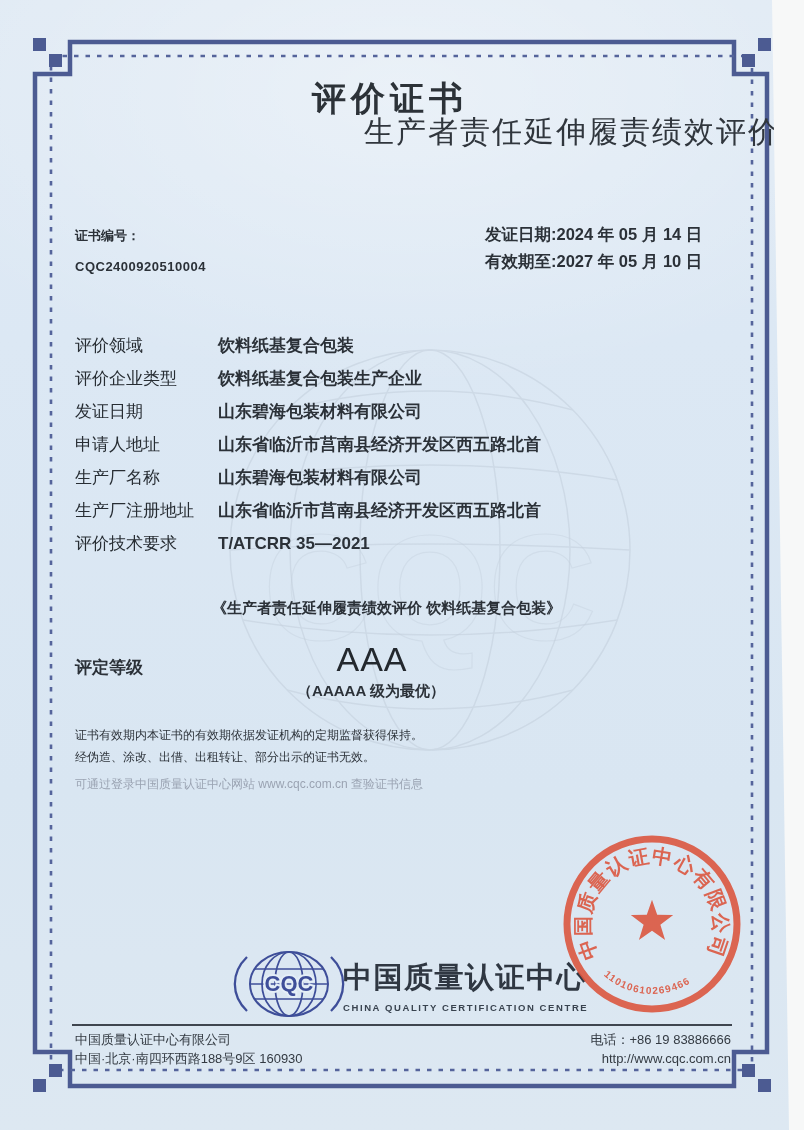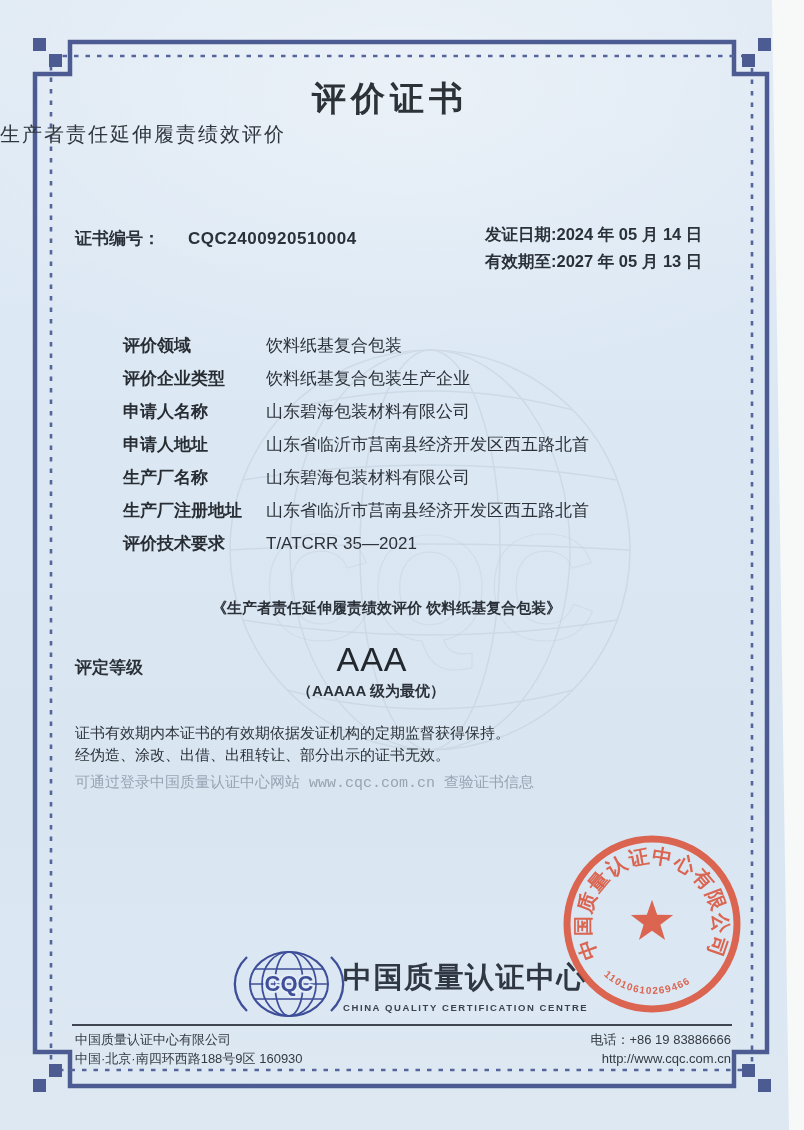--- a/index.html
+++ b/index.html
@@ -14,34 +14,34 @@
   }
   .photo-edge{
     position:absolute;left:0;top:0;width:804px;height:1130px;
     clip-path:polygon(772px 0,804px 0,804px 1130px,789px 1130px);
     background:linear-gradient(90deg,#c6ccd3 0,#eef1f2 6px,#f7f8f8 14px);
     z-index:6;
   }
   svg{position:absolute;overflow:visible;}
   .abs{position:absolute;}
   .page-title{left:0;top:76px;width:780px;text-align:center;font-size:34px;font-weight:700;letter-spacing:5px;color:#2c3238;}
-  .page-subtitle{left:0;top:121px;width:780px;text-align:left;font-size:20px;font-weight:500;letter-spacing:2px;color:#30363d;}
-  .certnum{left:75px;top:227px;font-size:17px;display:flex;gap:28px;align-items:baseline;}
+  .page-subtitle{left:0;top:112px;width:780px;text-align:right;font-size:30px;font-weight:500;letter-spacing:2px;color:#30363d;}
+  .certnum{left:75px;top:227px;font-size:13px;display:flex;gap:14px;align-items:baseline;flex-direction:column;}
   .certnum .lab{font-weight:700;}
   .certnum .val{font-weight:600;letter-spacing:.5px;}
   .dates{left:455px;top:221px;font-size:16.5px;line-height:27px;font-weight:600;margin-left:30px;}
   .fields{left:75px;top:329px;width:620px;}
   .field-row{display:flex;height:33px;align-items:center;font-size:17px;}
-  .f-label{width:143px;font-weight:700;color:#272d33;flex:none;margin-left:48px;}
-  .f-value{font-weight:400;color:#2b3138;white-space:nowrap;}
+  .f-label{width:143px;font-weight:400;color:#272d33;flex:none;}
+  .f-value{font-weight:700;color:#2b3138;white-space:nowrap;}
   .standard-line{left:212px;top:592px;font-size:15px;font-weight:600;height:33px;display:flex;align-items:center;}
   .rating-label{left:75px;top:656px;font-size:17px;font-weight:600;}
   .rating-grade{left:297px;top:640px;width:150px;text-align:center;font-size:34px;font-weight:400;letter-spacing:1px;color:#23282e;}
   .rating-note{left:276px;top:682px;width:190px;text-align:center;font-size:15px;font-weight:700;color:#2b3138;}
-  .notes{left:75px;top:724px;font-size:15px;line-height:22px;font-weight:500;color:#2d333a;font-family:Liberation Mono, monospace;}
+  .notes{left:75px;top:724px;font-size:12px;line-height:22px;font-weight:500;color:#2d333a;}
   .verify{margin-top:5px;color:#9aa3b2;}
   .issuer-text{left:343px;top:958px;}
   .issuer-cn{font-size:29px;font-weight:600;letter-spacing:1.5px;color:#2f3742;}
   .issuer-en{margin-top:4px;font-size:9.5px;font-weight:700;letter-spacing:1.6px;color:#39434f;}
   .footer-sep{left:72px;top:1024px;width:660px;height:2px;background:#3f464f;}
   .footer-left{left:75px;top:1031px;font-size:13px;line-height:18.5px;color:#333a42;font-weight:500;}
   .footer-right{right:73px;top:1031px;font-size:13px;line-height:18.5px;color:#333a42;font-weight:500;text-align:right;}
   .seal-svg{opacity:.9;z-index:5;}
 </style>
 </head>
@@ -80,34 +80,34 @@
 
   <div class="abs page-title">评价证书</div>
   <div class="abs page-subtitle">生产者责任延伸履责绩效评价</div>
 
   <div class="abs certnum">
     <span class="lab">证书编号：</span>
     <span class="val">CQC2400920510004</span>
   </div>
   <div class="abs dates">
     <div><span>发证日期:</span><span>2024 年 05 月 14 日</span></div>
-    <div><span>有效期至:</span><span>2027 年 05 月 13 日</span></div>
+    <div><span>有效期至:</span><span>2027 年 05 月 10 日</span></div>
   </div>
 
   <div class="abs fields">
     <div class="field-row">
       <span class="f-label">评价领域</span>
       <span class="f-value">饮料纸基复合包装</span>
     </div>
     <div class="field-row">
       <span class="f-label">评价企业类型</span>
       <span class="f-value">饮料纸基复合包装生产企业</span>
     </div>
     <div class="field-row">
-      <span class="f-label">申请人名称</span>
+      <span class="f-label">发证日期</span>
       <span class="f-value">山东碧海包装材料有限公司</span>
     </div>
     <div class="field-row">
       <span class="f-label">申请人地址</span>
       <span class="f-value">山东省临沂市莒南县经济开发区西五路北首</span>
     </div>
     <div class="field-row">
       <span class="f-label">生产厂名称</span>
       <span class="f-value">山东碧海包装材料有限公司</span>
     </div>

